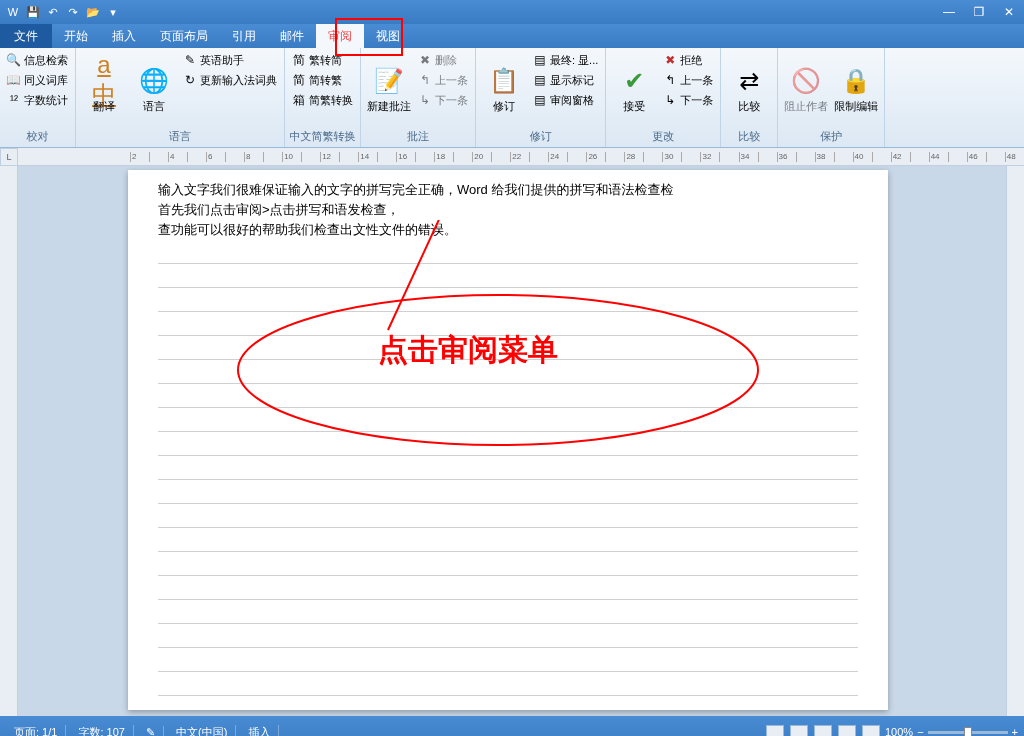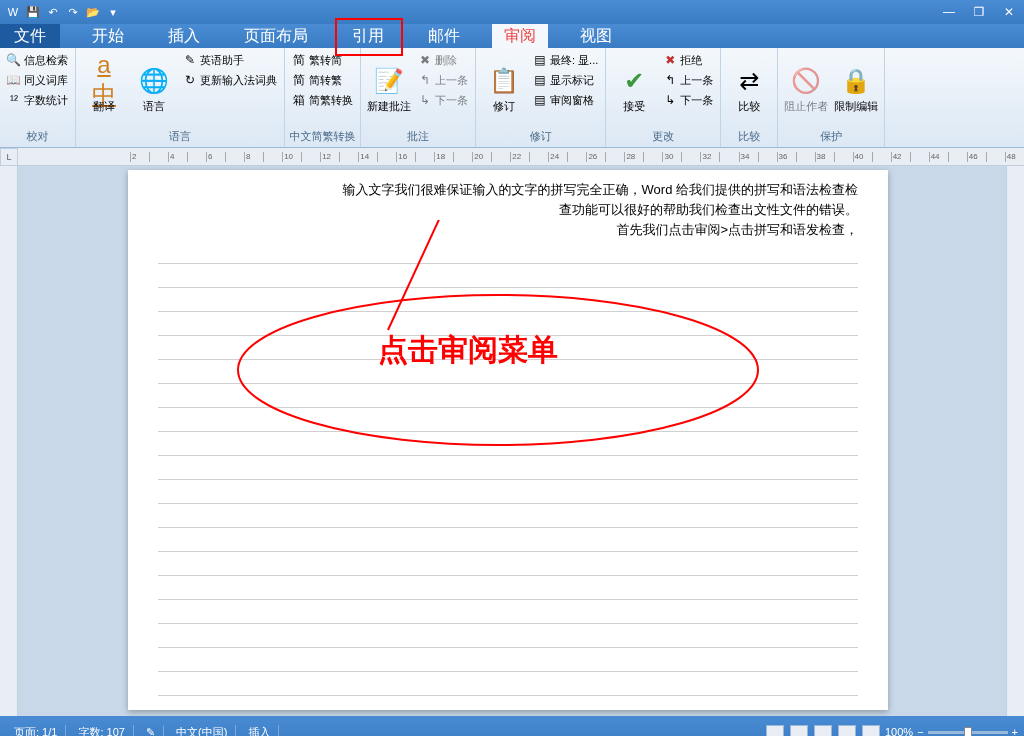--- a/index.html
+++ b/index.html
@@ -5,23 +5,23 @@
 * { margin: 0; padding: 0; box-sizing: border-box; font-family: "Microsoft YaHei", sans-serif; }
 body { background: #b8d0e8; width: 1024px; height: 736px; overflow: hidden; position: relative; }
 
 .titlebar { height: 24px; background: linear-gradient(#4a8cd4, #3a7cc4); display: flex; align-items: center; color: #fff; font-size: 12px; position: relative; }
 .titlebar .qat { display: flex; gap: 2px; padding: 0 4px; }
 .titlebar .qat-btn { width: 18px; height: 18px; display: flex; align-items: center; justify-content: center; font-size: 11px; color: #fff; border-radius: 2px; }
 .titlebar .title { position: absolute; left: 50%; transform: translateX(-50%); font-size: 12px; white-space: nowrap; }
 .titlebar .winctrl { margin-left: auto; display: flex; }
 .titlebar .winctrl > div { width: 30px; height: 24px; display: flex; align-items: center; justify-content: center; font-size: 12px; }
 
-.menubar { height: 24px; background: linear-gradient(#4a8cd4, #3a7cc4); display: flex; align-items: stretch; font-size: 16px; }
+.menubar { height: 24px; background: linear-gradient(#4a8cd4, #3a7cc4); display: flex; align-items: stretch; font-size: 12px; }
 .file-tab { background: #1e5aa0; color: #fff; padding: 0 14px; display: flex; align-items: center; }
-.menu-tab { color: #fff; padding: 0 12px; display: flex; align-items: center; cursor: pointer; margin-left: 20px; }
+.menu-tab { color: #fff; padding: 0 12px; display: flex; align-items: center; cursor: pointer; }
 .menu-tab.active { background: #f4f8fc; color: #ef4444; }
 
 .ribbon { height: 100px; background: linear-gradient(#f4f8fc, #dce8f4); border-bottom: 1px solid #9ab8d8; display: flex; font-size: 11px; position: relative; }
 .ribbon-group { border-right: 1px solid #c0d4e8; padding: 2px 4px; display: flex; flex-direction: column; }
 .ribbon-group .items { flex: 1; display: flex; align-items: flex-start; gap: 2px; }
 .ribbon-group .label { text-align: center; font-size: 11px; color: #4a6a8a; padding: 1px 0; }
 .rb-big { display: flex; flex-direction: column; align-items: center; justify-content: center; width: 48px; height: 78px; cursor: pointer; border-radius: 2px; font-size: 11px; text-align: center; }
 .rb-big .icn { width: 32px; height: 32px; margin-bottom: 2px; display: flex; align-items: center; justify-content: center; font-size: 24px; }
 .rb-small { height: 20px; display: flex; align-items: center; gap: 3px; padding: 0 3px; cursor: pointer; font-size: 11px; white-space: nowrap; }
 .rb-small .icn { width: 14px; height: 14px; display: inline-flex; align-items: center; justify-content: center; font-size: 12px; }
@@ -30,21 +30,21 @@
 .ruler-h { height: 18px; background: #e8eef4; border-bottom: 1px solid #c0d0e0; position: relative; font-size: 8px; color: #666; overflow: hidden; }
 .ruler-h .marks { position: absolute; left: 130px; top: 0; right: 0; height: 18px; display: flex; }
 .ruler-h .mark { width: 20px; border-left: 1px solid #aaa; padding-left: 1px; height: 10px; margin-top: 4px; }
 .ruler-corner { position: absolute; left: 0; top: 0; width: 18px; height: 18px; background: #e8eef4; border: 1px solid #c0d0e0; font-size: 9px; display: flex; align-items: center; justify-content: center; }
 
 .workspace { height: 550px; display: flex; background: #c8d8e8; }
 .ruler-v { width: 18px; background: #e8eef4; border-right: 1px solid #c0d0e0; font-size: 8px; color: #666; }
 .doc-area { flex: 1; overflow: auto; padding: 4px 100px 0 110px; position: relative; }
 .page { background: #fff; width: 760px; min-height: 540px; box-shadow: 0 2px 6px rgba(0,0,0,0.3); padding: 10px 30px; position: relative; }
 .page .line { border-bottom: 1px solid #d0d0d0; height: 24px; }
-.page .text-line { font-size: 13px; color: #000; line-height: 20px; text-align: right; }
+.page .text-line { font-size: 13px; color: #000; line-height: 20px; }
 .scrollbar-v { width: 18px; background: #e8eef4; border-left: 1px solid #c0d0e0; }
 
 .annotation-callout { position: absolute; pointer-events: none; z-index: 50; }
 .review-highlight { position: absolute; border: 2px solid red; width: 68px; height: 38px; left: 335px; top: 18px; z-index: 40; pointer-events: none; }
 
 .statusbar { height: 32px; background: linear-gradient(#4a8cd4, #3a7cc4); display: flex; align-items: center; color: #fff; font-size: 11px; padding: 0 6px; gap: 4px; }
 .statusbar .cell { border-right: 1px solid rgba(255,255,255,0.3); padding: 0 8px; }
 .statusbar .spacer { flex: 1; }
 .statusbar .view-btn { width: 18px; height: 14px; border: 1px solid #9ab8d8; background: #e8eef4; margin: 0 1px; }
 .statusbar .zoom { display: flex; align-items: center; gap: 4px; }
@@ -296,22 +296,22 @@
       <div class="mark"></div>
       <div class="mark">48</div>
     </div>
 </div>
 
 <div class="workspace">
   <div class="ruler-v"></div>
   <div class="doc-area">
     <div class="page">
       <div class="text-line">输入文字我们很难保证输入的文字的拼写完全正确，Word 给我们提供的拼写和语法检查检</div>
+      <div class="text-line">首先我们点击审阅&gt;点击拼写和语发检查，</div>
       <div class="text-line">查功能可以很好的帮助我们检查出文性文件的错误。</div>
-      <div class="text-line">首先我们点击审阅&gt;点击拼写和语发检查，</div>
       <svg class="annotation-callout" style="left:20px; top:50px;" width="700" height="300">
         <line x1="300" y1="-20" x2="240" y2="110" stroke="red" stroke-width="2"></line>
         <polygon points="300,-20 294,-8 306,-6" fill="red"></polygon>
         <ellipse cx="350" cy="150" rx="260" ry="75" fill="none" stroke="red" stroke-width="2"></ellipse>
         <text x="230" y="140" fill="red" font-size="30" font-weight="bold" id="anno-text">点击审阅菜单</text>
       </svg>
       <div class="line"></div>
         <div class="line"></div>
         <div class="line"></div>
         <div class="line"></div>

